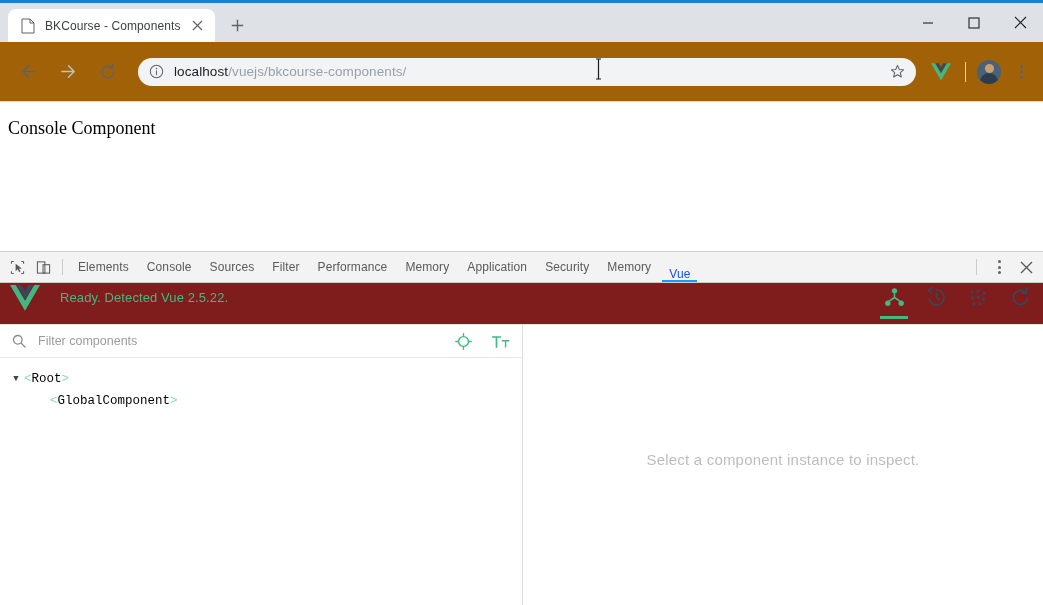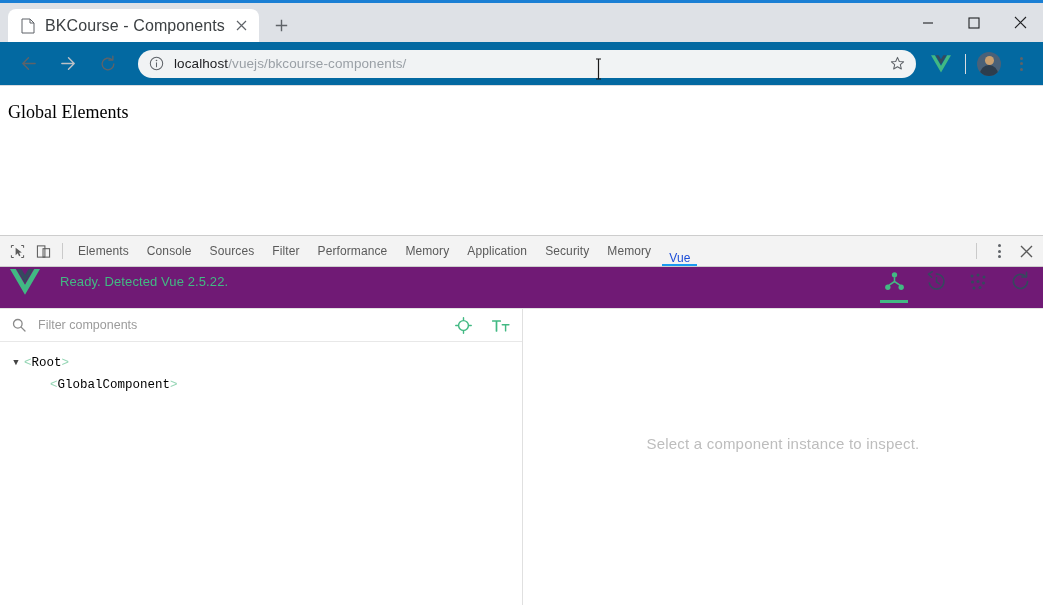--- a/index.html
+++ b/index.html
@@ -51,21 +51,21 @@
   .tab-favicon {
     width: 16px;
     height: 16px;
     margin-right: 9px;
     flex: 0 0 auto;
     display: flex;
     align-items: center;
     justify-content: center;
   }
   .tab-title {
-    font-size: 16px;
+    font-size: 12px;
     color: #3c4043;
     white-space: nowrap;
     overflow: hidden;
     text-overflow: ellipsis;
     flex: 1 1 auto;
     letter-spacing: .1px;
   }
   .tab-close {
     width: 22px;
     height: 22px;
@@ -96,22 +96,22 @@
   .wincontrols > div {
     width: 46px;
     height: 39px;
     display: flex;
     align-items: center;
     justify-content: center;
   }
 
   
   .toolbar {
-    height: 44px;
-    background: #0369a1;
+    height: 60px;
+    background: #a16207;
     display: flex;
     align-items: center;
     padding: 0 8px;
     box-sizing: border-box;
     border-bottom: 1px solid #dadce0;
     position: relative;
   }
   .navbtn {
     width: 30px;
     height: 30px;
@@ -307,21 +307,21 @@
   
   .vue-panel {
     flex: 1 1 auto;
     display: flex;
     flex-direction: column;
     background: #ffffff;
     min-height: 0;
   }
   .vue-header {
     height: 42px;
-    background: #701a75;
+    background: #7f1d1d;
     border-bottom: 1px solid #e3e3e3;
     display: flex;
     align-items: center;
     padding: 0 12px 12px 10px;
     box-sizing: border-box;
     flex: 0 0 auto;
   }
   .vue-logo { width: 30px; height: 28px; flex: 0 0 auto; }
   .vue-status {
     font-size: 13px;
@@ -538,21 +538,21 @@
     </div>
 
     <div class="textcursor">
       <svg width="7" height="22" viewBox="0 0 7 22">
         <path d="M1,1 L6,1 M3.5,1 L3.5,21 M1,21 L6,21" stroke="#1a1a1a" stroke-width="1.2" fill="none"></path>
       </svg>
     </div>
   </div>
 
   <div class="page">
-    <div class="page-heading">Global Elements</div>
+    <div class="page-heading">Console Component</div>
   </div>
 
   <div class="devtools">
 
     <div class="dt-tabbar">
       <div class="dt-iconbtn">
         <svg width="15" height="15" viewBox="0 0 16 16">
           <path d="M1.5,1.5 L1.5,4 M1.5,1.5 L4,1.5 M14.5,1.5 L12,1.5 M14.5,1.5 L14.5,4 M1.5,14.5 L1.5,12 M1.5,14.5 L4,14.5 M14.5,14.5 L14.5,12 M14.5,14.5 L12,14.5" stroke="#5a5a5a" stroke-width="1.1" fill="none"></path>
           <path d="M6,4 L6,12 L8.2,9.8 L9.7,13 L11.1,12.3 L9.7,9.2 L12.6,9 Z" fill="#5a5a5a"></path>
         </svg>

